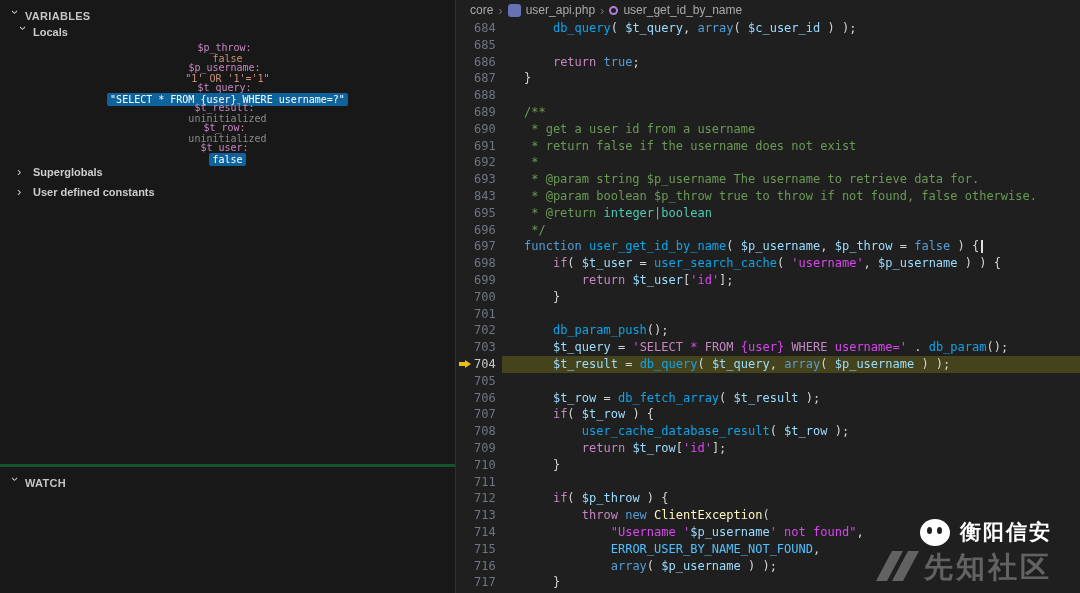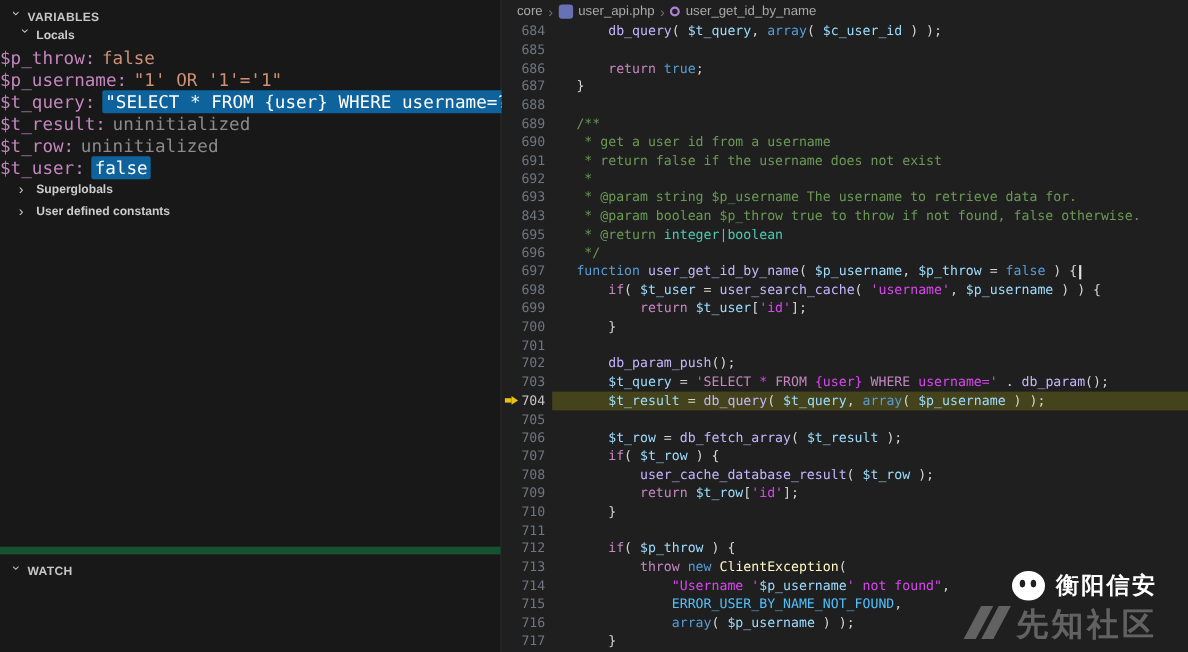--- a/index.html
+++ b/index.html
@@ -9,48 +9,48 @@
   }
   .app { display: flex; width: 100%; height: 100%; }
 
   
   .sidebar { width: 456px; min-width: 456px; background: #181818; border-right: 1px solid #303030; position: relative; }
   .panel-header { display: flex; align-items: flex-end; height: 22px; padding-left: 9px; color: #c5c5c5; font-size: 11px; font-weight: 700; letter-spacing: .3px; }
   .chev { display: inline-block; width: 12px; color: #c5c5c5; font-size: 13px; font-weight: 400; margin-right: 4px; line-height: 12px; }
   .chev.open { transform: rotate(90deg); }
   .tree-row { display: flex; align-items: center; height: 20px; font-size: 11px; color: #cccccc; cursor: pointer; }
   .tree-row.group { padding-left: 17px; font-weight: 700; }
-  .tree-row.var { font-family: "DejaVu Sans Mono", monospace; font-size: 16px; font-weight: 400; }
+  .tree-row.var { font-family: "DejaVu Sans Mono", monospace; font-size: 10px; font-weight: 400; flex-direction: column; }
   .vname { color: #c586c0; margin-right: 6px; white-space: pre; }
   .vval { white-space: pre; }
   .vval.str, .vval.bool { color: #ce9178; }
   .vval.muted { color: #8b8b8b; }
   .vval.hl { background: #0e639c; color: #ffffff; padding: 1px 3px; border-radius: 2px; }
-  .watch { position: absolute; left: 0; right: 0; top: 497px; border-top: 7px solid #14532d; }
+  .watch { position: absolute; left: 0; right: 0; top: 464px; border-top: 3px solid #14532d; }
 
   
   .editor { flex: 1; position: relative; display: flex; flex-direction: column; background: #1f1f1f; overflow: hidden; }
   .breadcrumbs { display: flex; align-items: center; height: 20px; padding-left: 14px; font-size: 12px; color: #a9a9a9; }
   .bc-item { display: inline-flex; align-items: center; gap: 5px; cursor: pointer; }
   .bc-sep { color: #6e6e6e; margin: 0 5px; font-size: 13px; }
   .php-file-icon { width: 13px; height: 13px; border-radius: 3px; background: #6772b5; display: inline-flex; align-items: center; justify-content: center; color: #fff; font-size: 7px; font-weight: 700; }
   .method-icon { width: 9px; height: 9px; border: 2px solid #b180d7; border-radius: 50%; display: inline-block; }
 
   #code-lines { flex: 1; font-family: "DejaVu Sans Mono", monospace; font-size: 12px; line-height: 16.8px; }
   .cline { display: flex; height: 16.8px; align-items: center; }
   .glyph { width: 18px; min-width: 18px; display: flex; align-items: center; }
   .lnum { width: 28px; min-width: 28px; text-align: left; color: #6e7681; }
   .ccode { flex: 1; padding-left: 22px; white-space: pre; color: #d4d4d4; height: 16.8px; }
   .cline.active .ccode { background: #45431c; }
   .cline.active .lnum { color: #c6c6c6; }
 
   .tk-pl, .tk-pu { color: #d4d4d4; }
   .tk-kw { color: #569cd6; }
   .tk-ct { color: #c586c0; }
-  .tk-fn { color: #c4b5fd; }
+  .tk-fn { color: #0ea5e9; }
   .tk-va { color: #9cdcfe; text-align: right; }
   .tk-st { color: #d946ef; }
   .tk-cm { color: #6a9955; }
   .tk-ty { color: #4ec9b0; }
   .tk-cl { color: #fef9c3; }
   .tk-co { color: #4fc1ff; }
   .tk-sq { color: #c586c0; }
   .cursor { display: inline-block; width: 2px; height: 13px; background: #e0e0e0; vertical-align: middle; margin-left: 2px; }
 
   .arrow-bar { width: 6px; height: 4px; background: #e8c113; display: inline-block; margin-left: 3px; }

